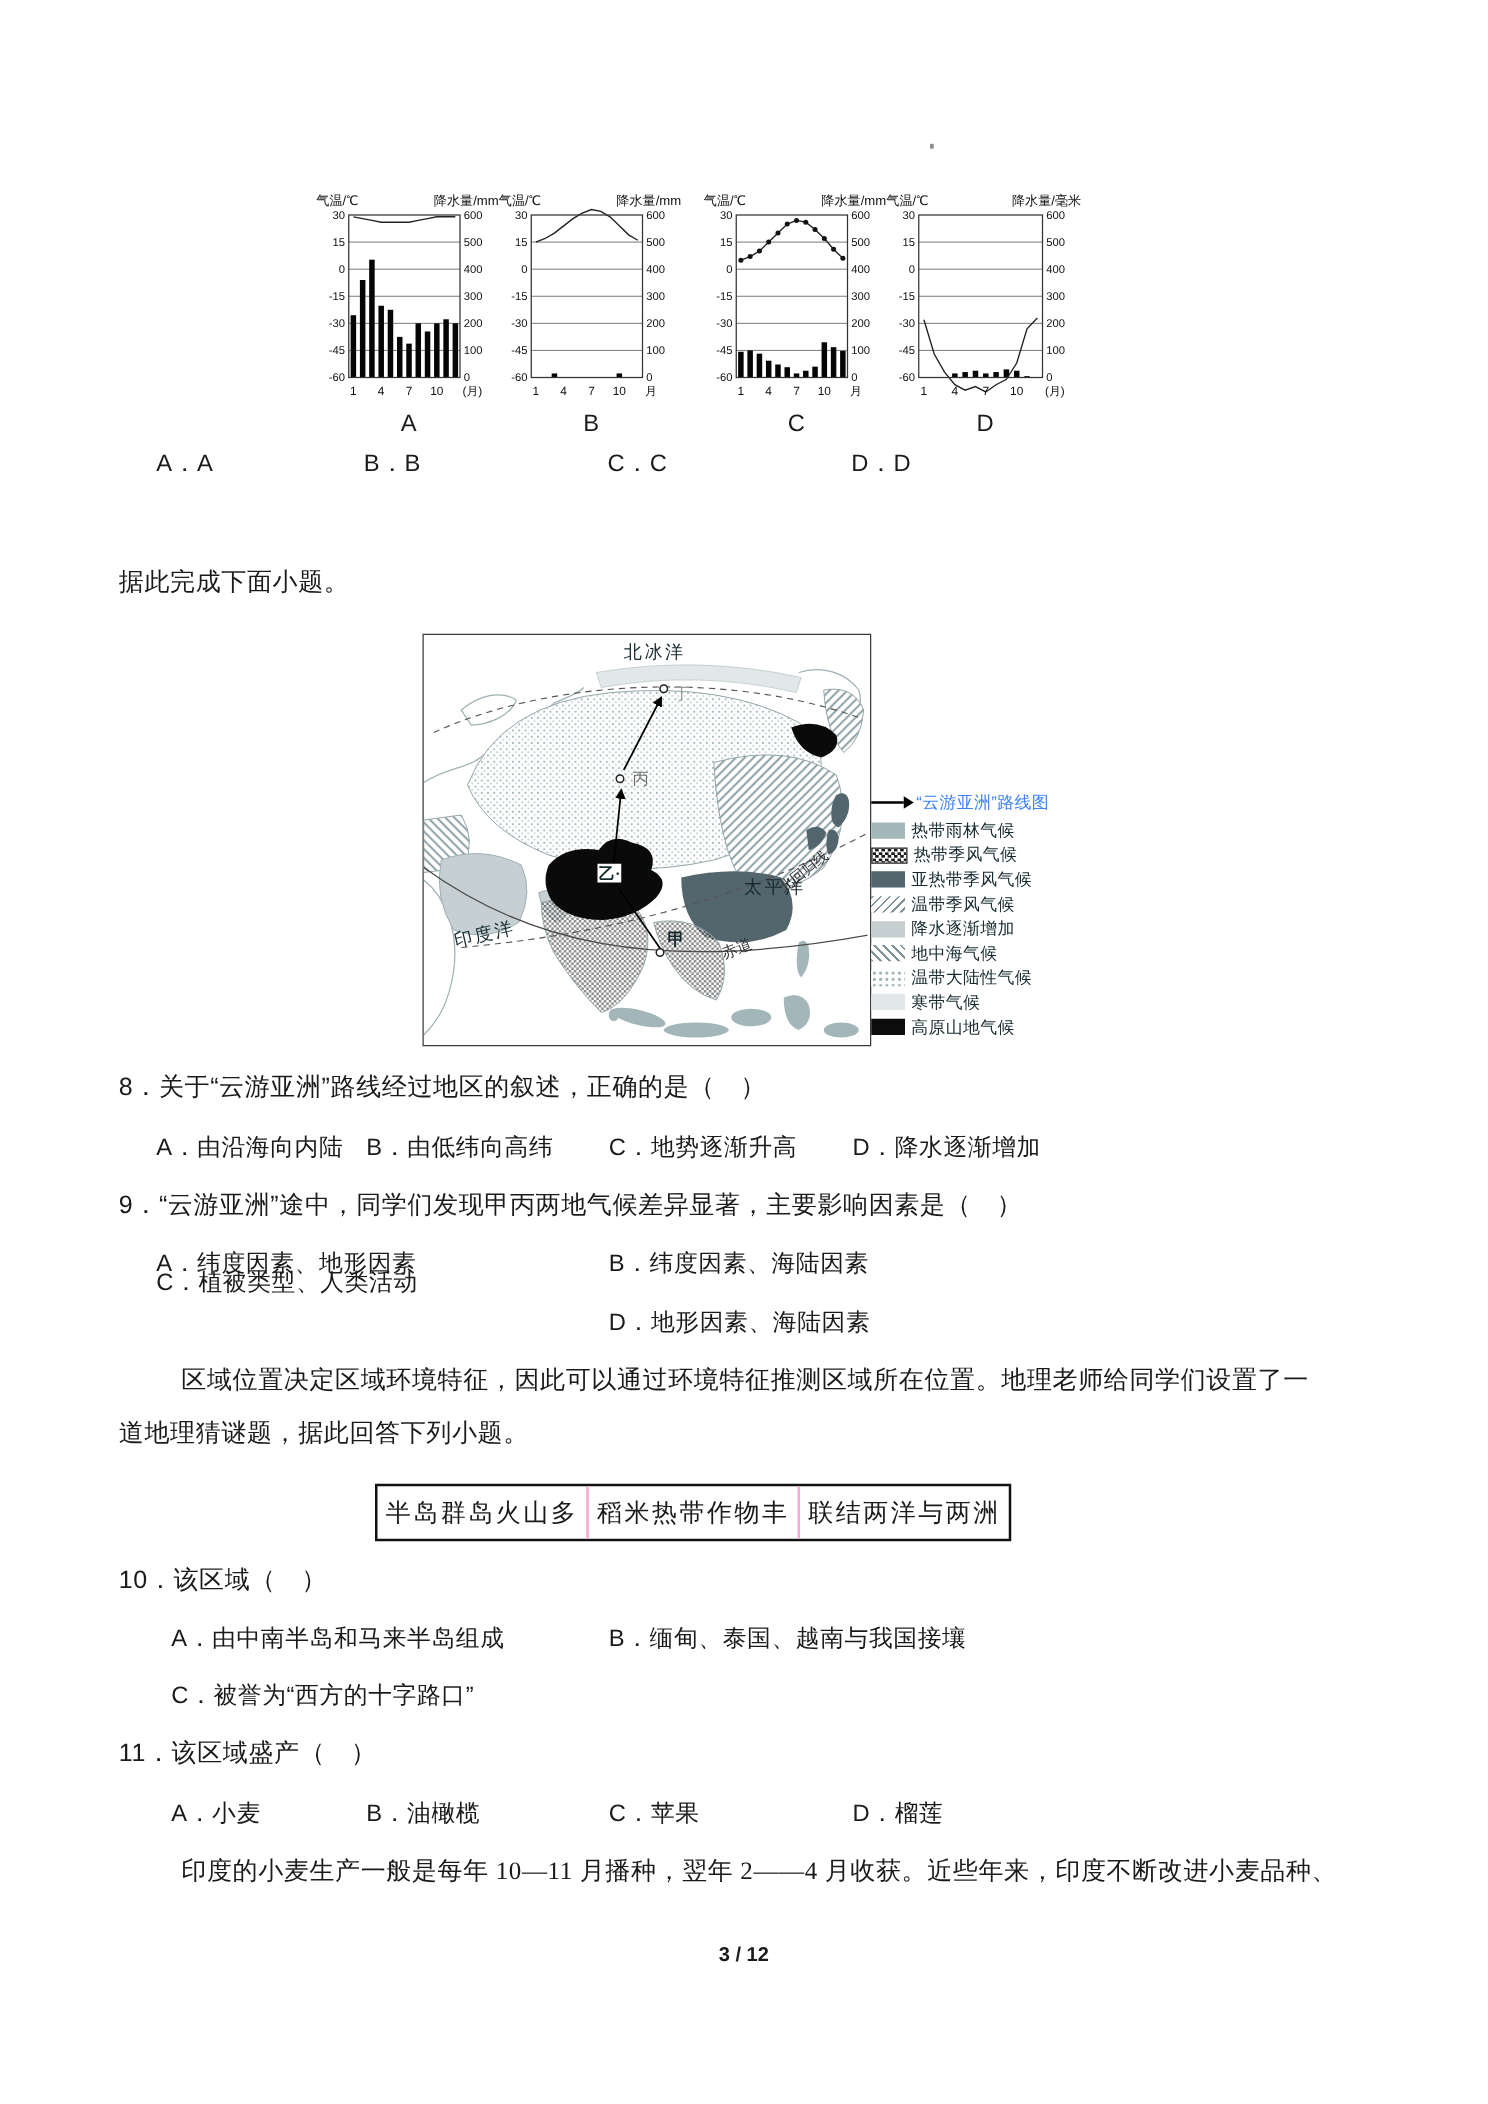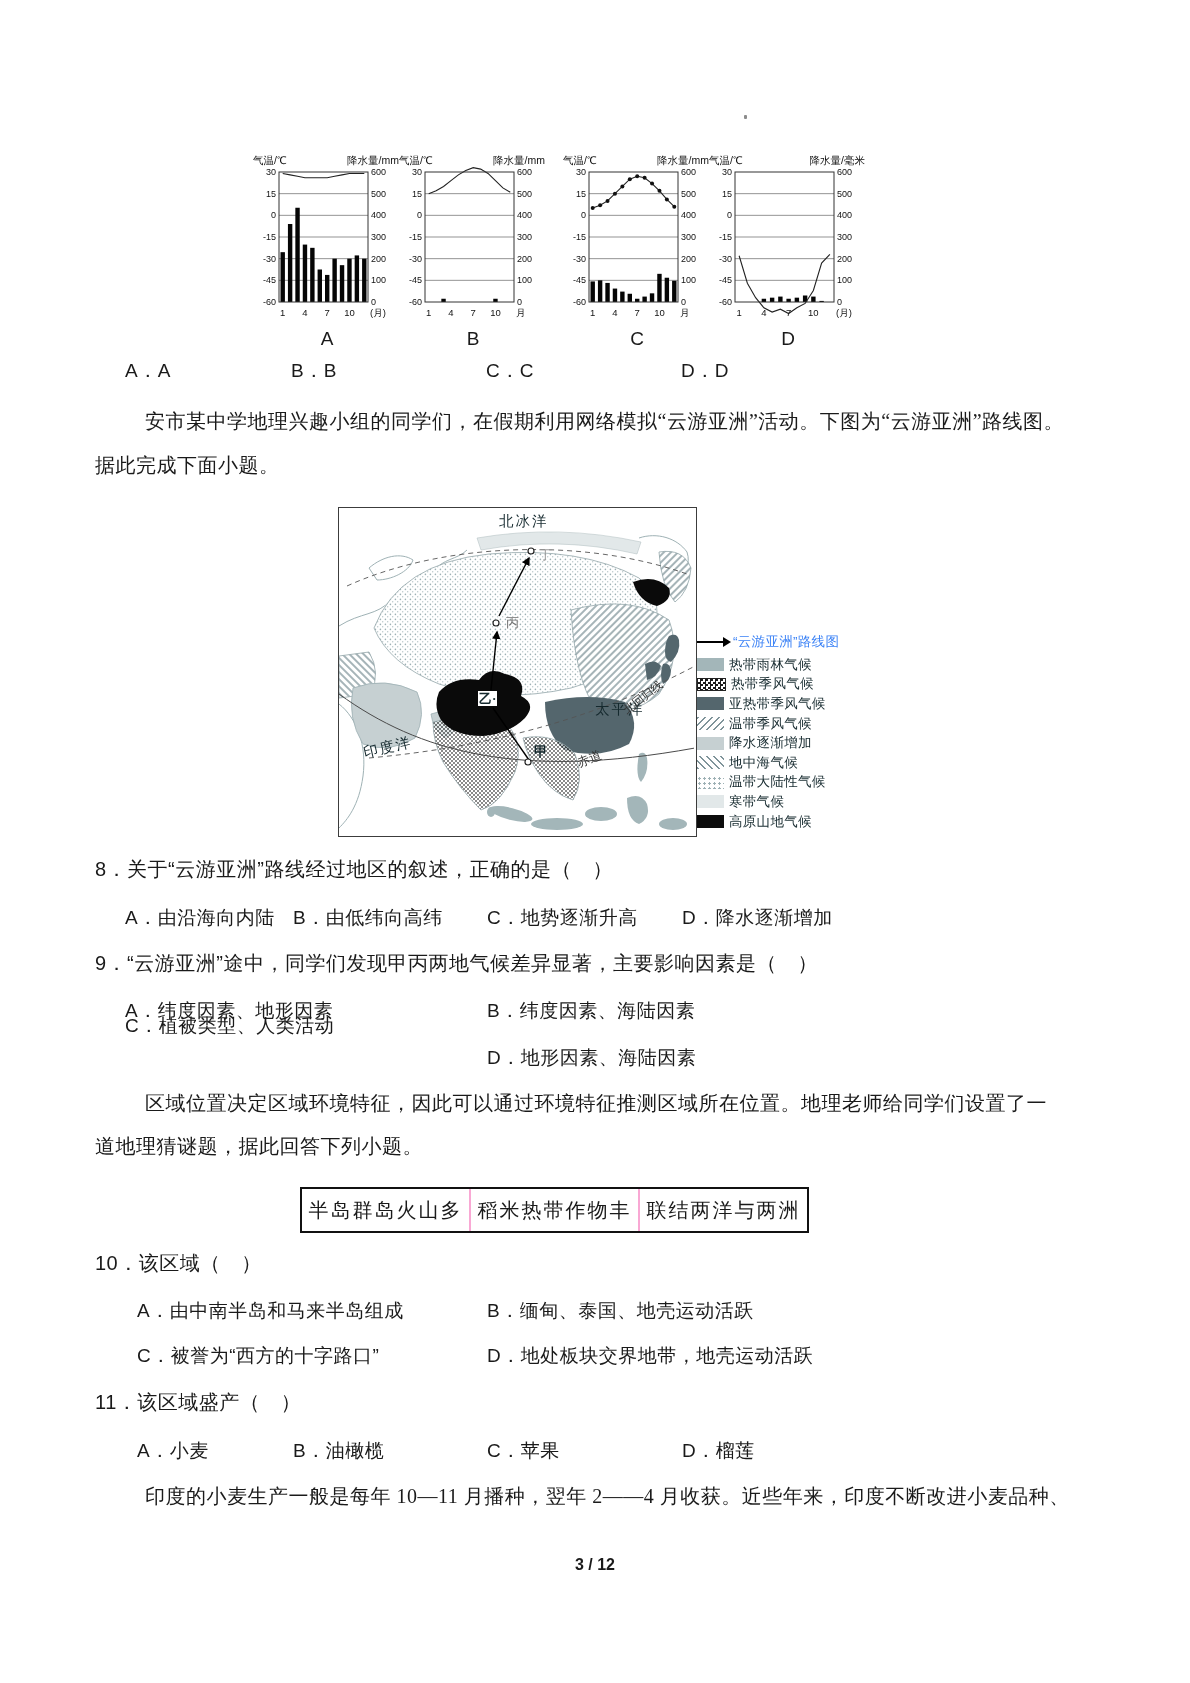--- a/index.html
+++ b/index.html
@@ -223,21 +223,20 @@
           <text x="128" y="164" text-anchor="start" font-size="9.5" fill="#111">(月)</text>
         </svg></div>
     <div class="chart-letter">D</div>
   </div>
 
   <span class="abs opt" style="left:125px;top:358px;">A．A</span>
   <span class="abs opt" style="left:291px;top:358px;">B．B</span>
   <span class="abs opt" style="left:486px;top:358px;">C．C</span>
   <span class="abs opt" style="left:681px;top:358px;">D．D</span>
 
-  <span class="abs para" style="left:145px;top:408px;">安市某中学地理兴趣小组的同学们，在假期利用网络模拟“云游亚洲”活动。下图为“云游亚洲”路线图。</span>
   <span class="abs para" style="left:95px;top:452px;">据此完成下面小题。</span>
 
   <div class="map-box">
     <svg width="355" height="326" viewBox="0 0 355 326">
       <defs>
         <pattern id="pDots" width="5" height="5" patternUnits="userSpaceOnUse">
           <rect width="5" height="5" fill="#ffffff"></rect>
           <circle cx="1.4" cy="1.4" r="0.8" fill="#9db0b4"></circle>
           <circle cx="3.7" cy="3.8" r="0.7" fill="#b7c5c8"></circle>
         </pattern>
@@ -381,23 +380,22 @@
   <span class="abs para" style="left:145px;top:1090px;">区域位置决定区域环境特征，因此可以通过环境特征推测区域所在位置。地理老师给同学们设置了一</span>
 
   <div class="riddle-table">
     <div class="riddle-cell">半岛群岛火山多</div>
     <div class="riddle-cell">稻米热带作物丰</div>
     <div class="riddle-cell">联结两洋与两洲</div>
   </div>
 
   <span class="abs q" style="left:95px;top:1250px;">10．该区域（　）</span>
   <span class="abs opt" style="left:137px;top:1298px;">A．由中南半岛和马来半岛组成</span>
-  <span class="abs opt" style="left:487px;top:1298px;">B．缅甸、泰国、地壳运动活跃</span>
+  <span class="abs opt" style="left:487px;top:1298px;">B．缅甸、泰国、越南与我国接壤</span>
   <span class="abs opt" style="left:137px;top:1343px;">C．被誉为“西方的十字路口”</span>
-  <span class="abs opt" style="left:487px;top:1343px;">D．地处板块交界地带，地壳运动活跃</span>
 
   <span class="abs q" style="left:95px;top:1389px;">11．该区域盛产（　）</span>
   <span class="abs opt" style="left:137px;top:1438px;">A．小麦</span>
   <span class="abs opt" style="left:293px;top:1438px;">B．油橄榄</span>
   <span class="abs opt" style="left:487px;top:1438px;">C．苹果</span>
   <span class="abs opt" style="left:682px;top:1438px;">D．榴莲</span>
 
   <span class="abs para" style="left:145px;top:1483px;">印度的小麦生产一般是每年 10—11 月播种，翌年 2——4 月收获。近些年来，印度不断改进小麦品种、</span>
 
   <div class="footer">3 / 12</div>

